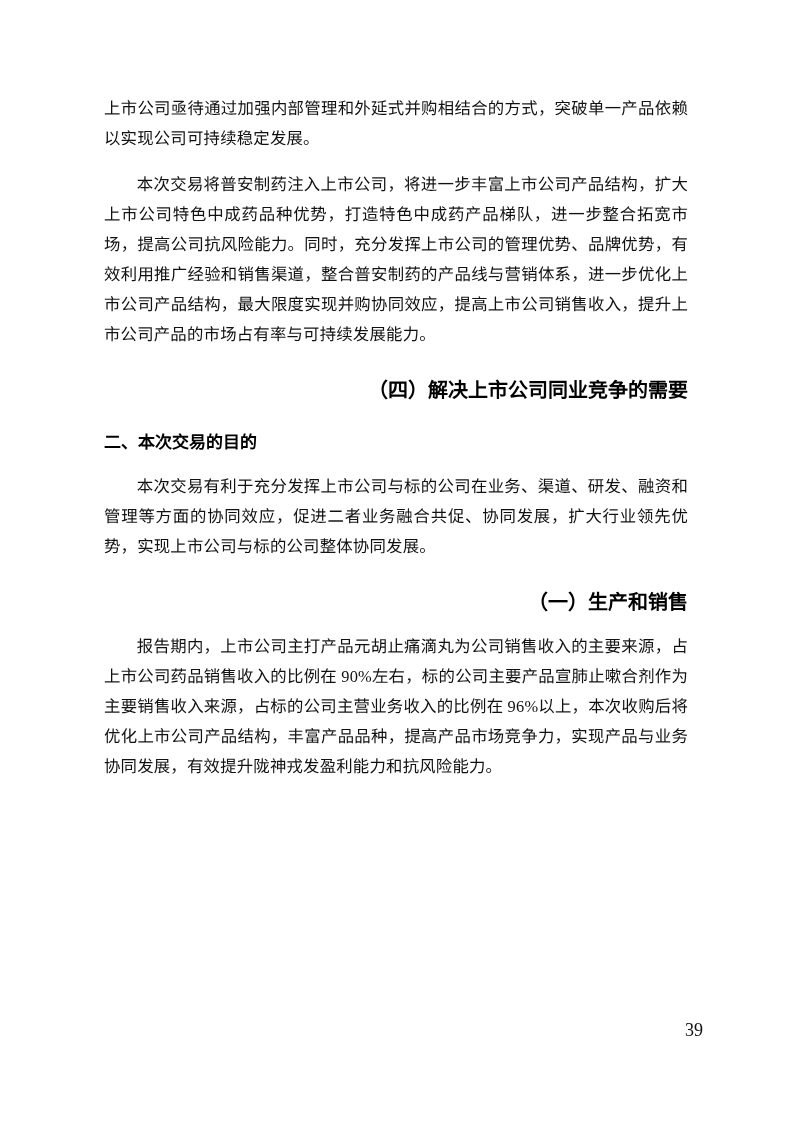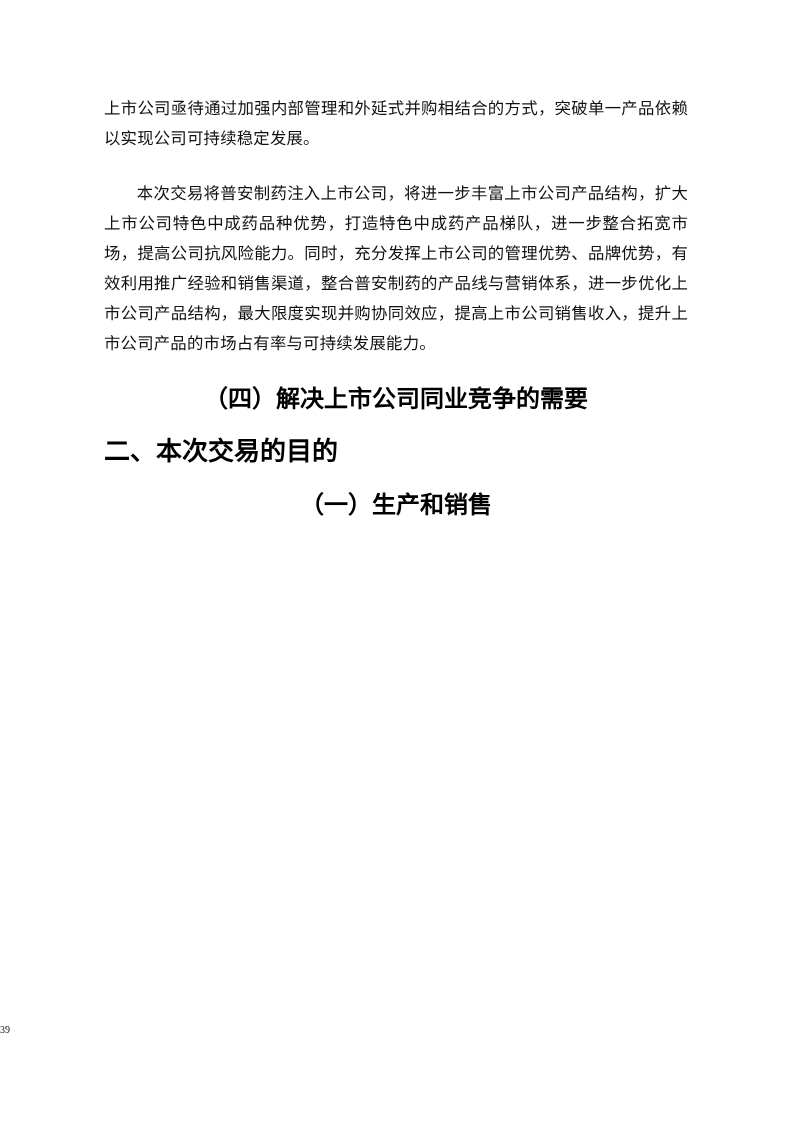--- a/index.html
+++ b/index.html
@@ -28,67 +28,69 @@
     line-height: 30px;
     text-align: justify;
     text-justify: inter-ideograph;
     color: #111111;
     letter-spacing: 0.2px;
   }
   .para.indent {
     text-indent: 2em;
   }
   .para.after-para {
-    margin-top: 25px;
+    margin-top: 16px;
   }
   .heading-l2 {
     margin: 27px 0 17px 0;
     font-family: "Liberation Sans", "DejaVu Sans", sans-serif;
     font-weight: bold;
-    font-size: 24px;
+    font-size: 20px;
     line-height: 26px;
     color: #000000;
-    text-align: center;
+    text-align: right;
   }
   .heading-l1 {
     margin: 26px 0 16px 0;
     font-family: "Liberation Sans", "DejaVu Sans", sans-serif;
     font-weight: bold;
-    font-size: 26px;
+    font-size: 17px;
     line-height: 27px;
     color: #000000;
     text-align: left;
   }
   .page-footer {
     position: absolute;
     left: 0;
     top: 1022px;
     width: 100%;
-    text-align: left;
-    font-size: 10px;
+    text-align: right;
+    font-size: 18px;
     line-height: 16px;
     color: #111111;
     font-family: "Liberation Serif", "DejaVu Serif", serif;
   }
 </style>
 </head>
 <body>
 
 <div class="page">
   <div class="content">
 
     <p class="para">上市公司亟待通过加强内部管理和外延式并购相结合的方式，突破单一产品依赖以实现公司可持续稳定发展。</p>
 
     <p class="para indent after-para">本次交易将普安制药注入上市公司，将进一步丰富上市公司产品结构，扩大上市公司特色中成药品种优势，打造特色中成药产品梯队，进一步整合拓宽市场，提高公司抗风险能力。同时，充分发挥上市公司的管理优势、品牌优势，有效利用推广经验和销售渠道，整合普安制药的产品线与营销体系，进一步优化上市公司产品结构，最大限度实现并购协同效应，提高上市公司销售收入，提升上市公司产品的市场占有率与可持续发展能力。</p>
 
     <h3 class="heading-l2">（四）解决上市公司同业竞争的需要</h3>
 
 
     <h2 class="heading-l1">二、本次交易的目的</h2>
 
+    <p class="para indent">本次交易有利于充分发挥上市公司与标的公司在业务、渠道、研发、融资和管理等方面的协同效应，促进二者业务融合共促、协同发展，扩大行业领先优势，实现上市公司与标的公司整体协同发展。</p>
 
     <h3 class="heading-l2">（一）生产和销售</h3>
 
+    <p class="para indent">报告期内，上市公司主打产品元胡止痛滴丸为公司销售收入的主要来源，占上市公司药品销售收入的比例在 90%左右，标的公司主要产品宣肺止嗽合剂作为主要销售收入来源，占标的公司主营业务收入的比例在 96%以上，本次收购后将优化上市公司产品结构，丰富产品品种，提高产品市场竞争力，实现产品与业务协同发展，有效提升陇神戎发盈利能力和抗风险能力。</p>
 
   </div>
 
   <div class="page-footer">39</div>
 </div>
 
 </body></html>

